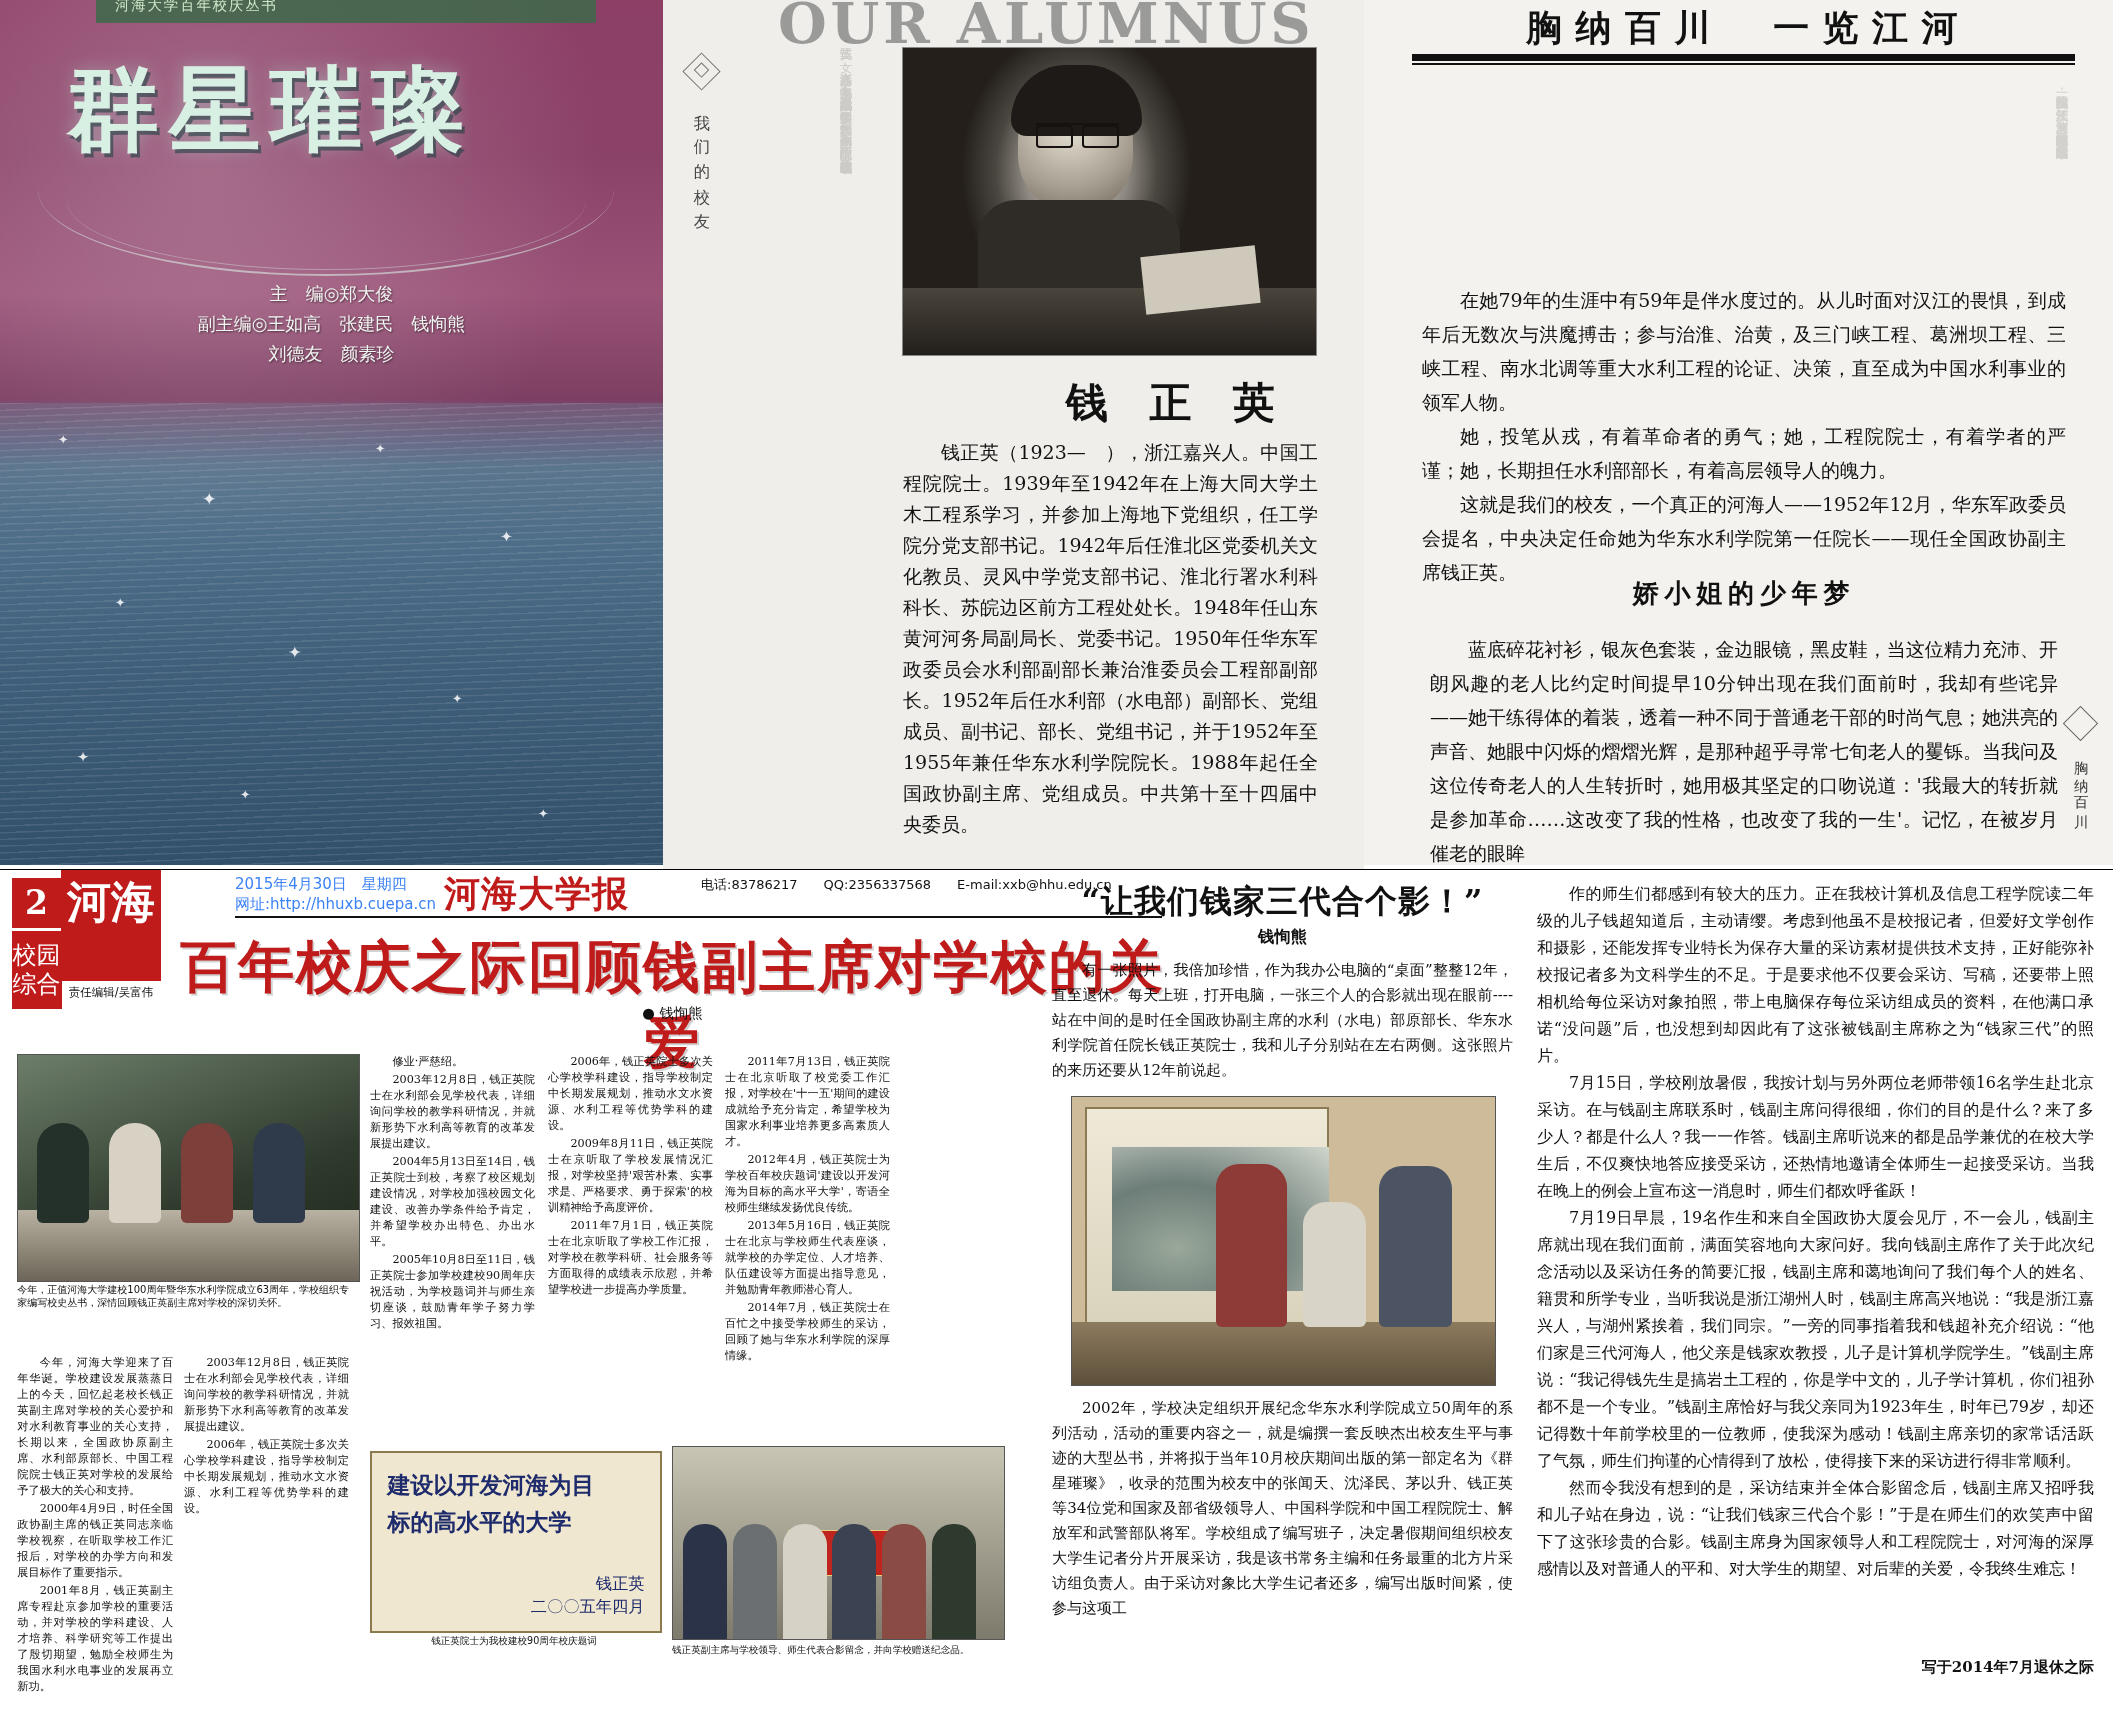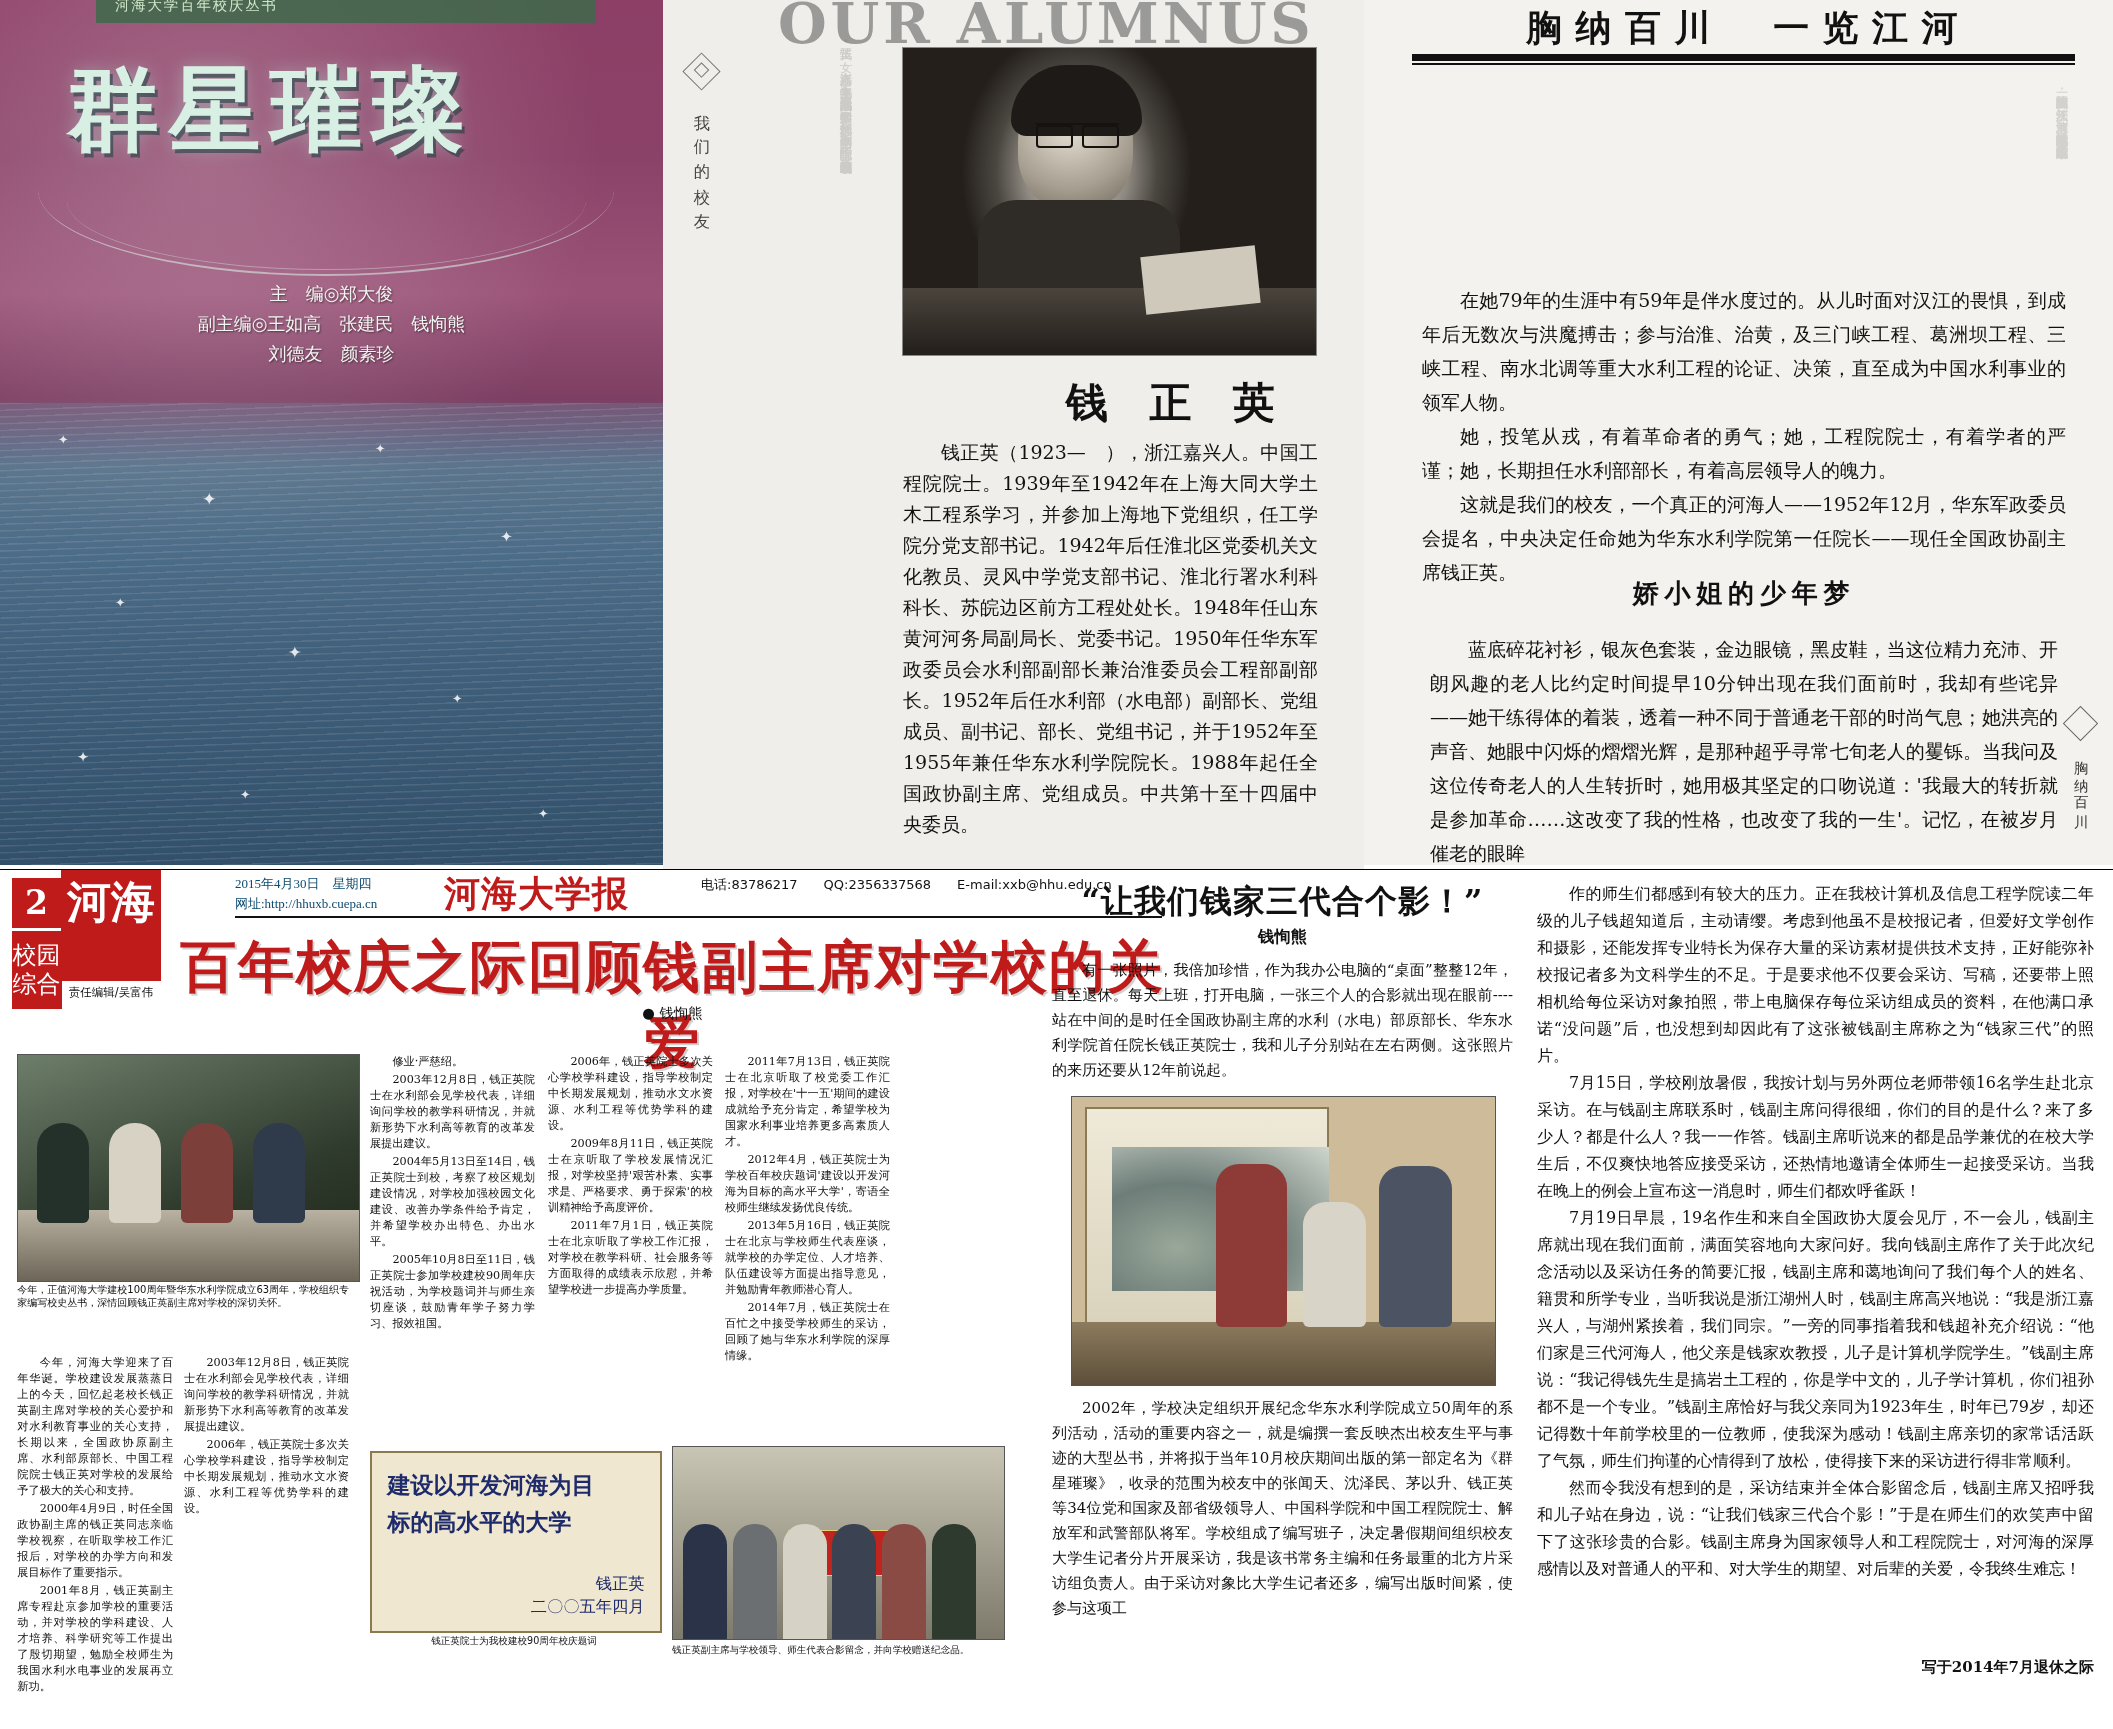--- a/index.html
+++ b/index.html
@@ -84,21 +84,21 @@
   
   .news{position:absolute;left:0;top:869px;width:2114px;height:860px;background:#fff;border-top:1.9px solid #000;}
   .np-left{position:absolute;left:11.5px;top:7.7px;width:154px;}
   .np-num{width:50px;height:50px;background:#c01b1b;color:#fff;font-size:33px;font-weight:bold;text-align:center;line-height:50px;
      font-family:"DejaVu Serif","Liberation Serif",serif;}
   .np-cat{width:50px;margin-top:3.8px;background:#c01b1b;color:#fff;font-size:24px;line-height:29px;text-align:center;padding:10px 0;
      font-family:"DejaVu Serif","Liberation Serif",serif;}
   .np-logo{position:absolute;left:61px;top:0;width:100px;height:111px;background:#c01b1b;color:#fff;
      font-family:"DejaVu Serif","Liberation Serif",serif;font-size:44px;font-weight:bold;text-align:center;line-height:52px;padding-top:5.8px;box-sizing:border-box;}
   .np-logo-sub{position:absolute;left:61px;top:115px;width:100px;font-size:11.5px;line-height:15.4px;color:#111;text-align:center;}
-  .np-meta{position:absolute;left:235px;top:3.8px;width:202px;font-size:13px;line-height:20px;color:#0c4a6e;font-family:Liberation Serif, serif;}
+  .np-meta{position:absolute;left:235px;top:3.8px;width:202px;font-size:15px;line-height:20px;color:#3b82f6;}
   .np-title{position:absolute;left:444px;top:0px;width:250px;height:42px;
      font-family:"DejaVu Serif","Liberation Serif",serif;font-size:36px;font-weight:bold;color:#c01b1b;letter-spacing:1px;}
   .np-contact{position:absolute;left:701px;top:5.8px;width:461px;font-size:13px;color:#111;}
   .np-hr{position:absolute;left:235px;top:46px;width:927px;height:1.9px;background:#111;}
   .headline{position:absolute;left:173px;top:60px;width:999px;text-align:center;
      font-family:"DejaVu Serif","Liberation Serif",serif;font-size:56px;font-weight:bold;color:#c01b1b;letter-spacing:1.9px;
      text-shadow:1.9px 1.9px 0 rgba(0,0,0,.18);}
   .byline{position:absolute;left:173px;top:134px;width:999px;text-align:center;font-size:14.4px;color:#111;}
 
   .nl-photo{position:absolute;left:17.3px;top:184px;width:341px;height:226px;background:#2a3a2a;overflow:hidden;border:1px solid #555;}

